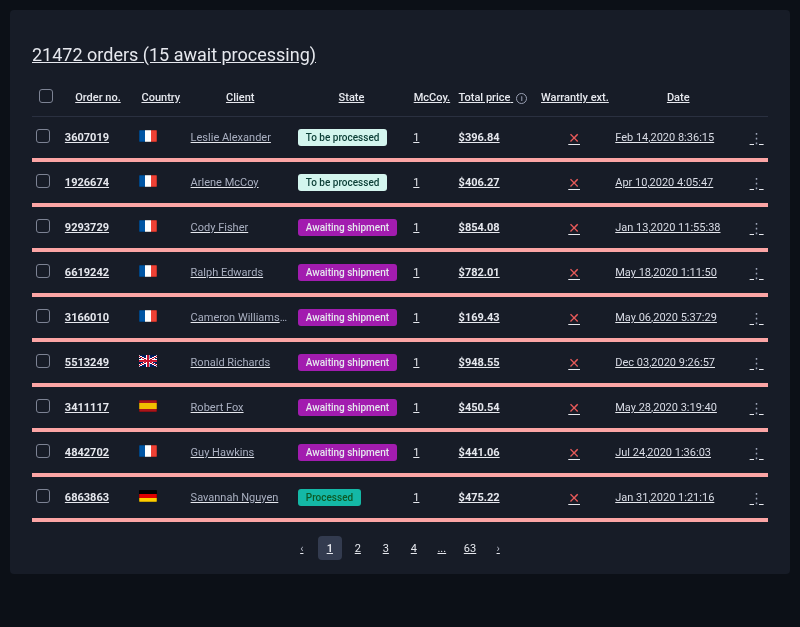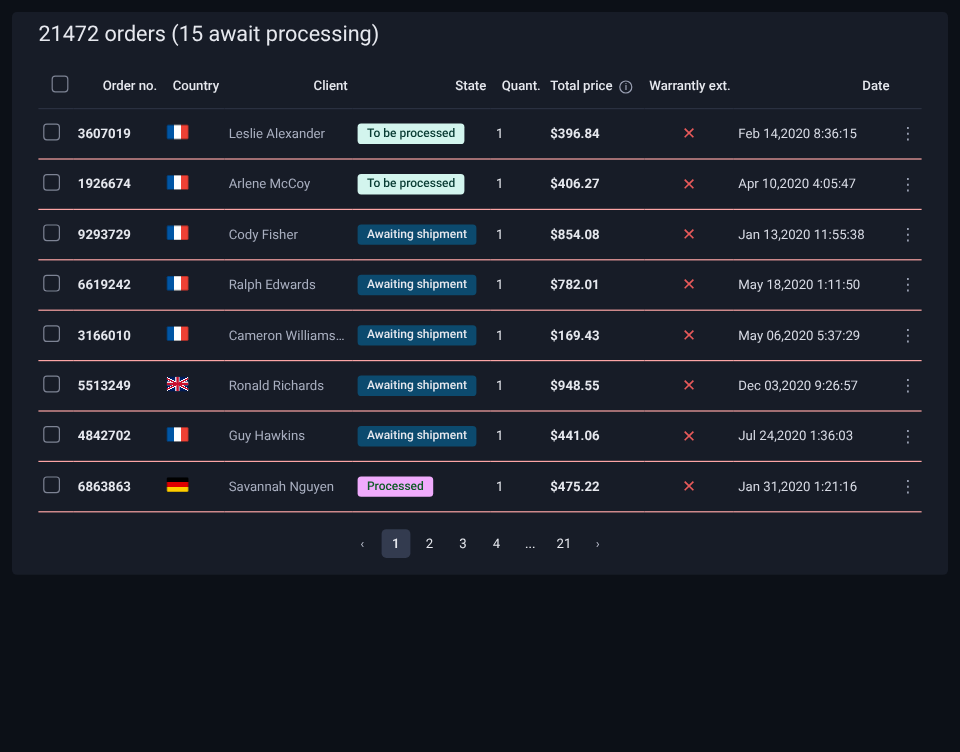--- a/index.html
+++ b/index.html
@@ -1,21 +1,21 @@
 <!DOCTYPE html>
 <html><head>
 <meta charset="utf-8">
 <style>
   * { box-sizing: border-box; margin: 0; padding: 0; }
   html, body { width: 800px; height: 627px; background:#0c1017; font-family: -apple-system, BlinkMacSystemFont, "Segoe UI", Roboto, Helvetica, Arial, sans-serif; color:#e6e8ee; }
-  .panel { margin:10px; width:780px; background:#171c27; border-radius:4px; padding:8px 22px 14px 22px; }
+  .panel { margin:10px; width:780px; background:#171c27; border-radius:4px; padding:34px 22px 14px 22px;text-decoration:underline; }
   .title { font-size:18px; font-weight:400; color:#e6e8ee; margin-bottom:16px; }
   table { width:100%; border-collapse:collapse; table-layout:fixed; }
-  thead th { text-align:right; font-size:11px; font-weight:500; color:#e6e8ee; padding:8px 4px 10px 4px; border-bottom:1px solid #2a3040; white-space:nowrap; }
-  tbody tr { border-bottom:1px solid #fca5a5; }
+  thead th { text-align:center; font-size:11px; font-weight:500; color:#e6e8ee; padding:8px 4px 10px 4px; border-bottom:1px solid #2a3040; white-space:nowrap; }
+  tbody tr { border-bottom:4px solid #fca5a5; }
   tbody td { padding:12px 4px; font-size:11px; vertical-align:middle; color:#e6e8ee; white-space:nowrap; overflow:hidden; text-overflow:ellipsis; }
   col.c-check{width:28px;} col.c-order{width:72px;} col.c-country{width:50px;}
   col.c-client{width:104px;} col.c-state{width:112px;} col.c-quant{width:44px;}
   col.c-price{width:80px;} col.c-warr{width:72px;} col.c-date{width:130px;} col.c-menu{width:22px;}
   .checkbox { width:14px; height:14px; border:1.5px solid #7d8394; border-radius:3px; display:inline-block; background:transparent; cursor:pointer; }
   .order-no { font-weight:700; }
   .client { color:#a9afc0; font-weight:400; }
   .flag { width:18px; height:12px; display:inline-block; border-radius:1px; box-shadow:0 0 0 0.5px rgba(0,0,0,0.4) inset; }
   .flag.fr { background:linear-gradient(90deg,#0055A4 0 33.3%,#fff 33.3% 66.6%,#EF4135 66.6% 100%); }
   .flag.uk { background:#012169; position:relative; overflow:hidden; }
@@ -27,22 +27,22 @@
       linear-gradient(#fff,#fff) center/20% 100% no-repeat; }
   .flag.uk::after { background:
       linear-gradient(27deg, transparent 47%, #C8102E 47% 53%, transparent 53%),
       linear-gradient(-27deg, transparent 47%, #C8102E 47% 53%, transparent 53%),
       linear-gradient(#C8102E,#C8102E) center/100% 16% no-repeat,
       linear-gradient(#C8102E,#C8102E) center/12% 100% no-repeat; }
   .flag.es { background:linear-gradient(#AA151B 0 25%,#F1BF00 25% 75%,#AA151B 75% 100%); }
   .flag.de { background:linear-gradient(#000 0 33.3%,#DD0000 33.3% 66.6%,#FFCE00 66.6% 100%); }
   .badge { display:inline-block; font-size:10px; padding:3px 8px; border-radius:3px; font-weight:500; }
   .badge.to-be-processed { background:#d3f5ee; color:#0a3d35; }
-  .badge.awaiting-shipment { background:#0c4a6e; color:#e6e8ee; }
-  .badge.processed { background:#f0abfc; color:#0d5a25; }
+  .badge.awaiting-shipment { background:#a21caf; color:#e6e8ee; }
+  .badge.processed { background:#14b8a6; color:#0d5a25; }
   .price { font-weight:700; }
   .warr-x { color:#e85a5a; font-weight:300; font-size:14px; display:block; text-align:center; }
   .date { color:#d8dbe5; }
   .menu { color:#9aa0b3; font-size:14px; text-align:center; cursor:pointer; }
   .info-icon { display:inline-block; width:11px; height:11px; border:1px solid #9aa0b3; border-radius:50%; font-size:8px; line-height:9px; text-align:center; color:#9aa0b3; margin-left:3px; vertical-align:middle; }
   .pagination { display:flex; justify-content:center; align-items:center; gap:4px; margin-top:14px; }
   .page-btn { min-width:24px; height:24px; display:flex; align-items:center; justify-content:center; font-size:11px; color:#e6e8ee; border-radius:4px; cursor:pointer; padding:0 6px; }
   .page-btn.active { background:#333b4f; font-weight:600; }
   .page-btn.arrow { color:#b6bac8; }
   th.th-warr, th.th-price { text-align:left; }
@@ -66,21 +66,21 @@
       <col class="c-date">
         <col class="c-menu">
     </colgroup>
     <thead>
       <tr>
         <th><span class="checkbox"></span></th>
         <th>Order no.</th>
         <th>Country</th>
         <th>Client</th>
         <th>State</th>
-        <th>Quant.</th>
+        <th>McCoy.</th>
         <th class="th-price">
           <span>Total price</span>
           <span class="info-icon">i</span>
         </th>
         <th class="th-warr">Warrantly ext.</th>
         <th>Date</th>
         <th></th>
       </tr>
     </thead>
     <tbody id="rows">
@@ -163,20 +163,34 @@
           <td>1</td>
           <td class="price">$948.55</td>
           <td>
             <span class="warr-x">✕</span>
           </td>
           <td class="date">Dec 03,2020 9:26:57</td>
           <td class="menu">⋮</td>
         </tr>
         <tr>
           <td><span class="checkbox"></span></td>
+          <td class="order-no">3411117</td>
+          <td><span class="flag es"></span></td>
+          <td class="client">Robert Fox</td>
+          <td><span class="badge awaiting-shipment">Awaiting shipment</span></td>
+          <td>1</td>
+          <td class="price">$450.54</td>
+          <td>
+            <span class="warr-x">✕</span>
+          </td>
+          <td class="date">May 28,2020 3:19:40</td>
+          <td class="menu">⋮</td>
+        </tr>
+        <tr>
+          <td><span class="checkbox"></span></td>
           <td class="order-no">4842702</td>
           <td><span class="flag fr"></span></td>
           <td class="client">Guy Hawkins</td>
           <td><span class="badge awaiting-shipment">Awaiting shipment</span></td>
           <td>1</td>
           <td class="price">$441.06</td>
           <td>
             <span class="warr-x">✕</span>
           </td>
           <td class="date">Jul 24,2020 1:36:03</td>
@@ -194,16 +208,16 @@
             <span class="warr-x">✕</span>
           </td>
           <td class="date">Jan 31,2020 1:21:16</td>
           <td class="menu">⋮</td>
         </tr>
       </tbody>
   </table>
 
   <div class="pagination">
     <span class="page-btn arrow">‹</span>
-    <span id="pages" style="display: contents;"><span class="page-btn active">1</span><span class="page-btn">2</span><span class="page-btn">3</span><span class="page-btn">4</span><span class="page-btn">...</span><span class="page-btn">21</span></span>
+    <span id="pages" style="display: contents;"><span class="page-btn active">1</span><span class="page-btn">2</span><span class="page-btn">3</span><span class="page-btn">4</span><span class="page-btn">...</span><span class="page-btn">63</span></span>
     <span class="page-btn arrow">›</span>
   </div>
 </div>
 
 </body></html>

